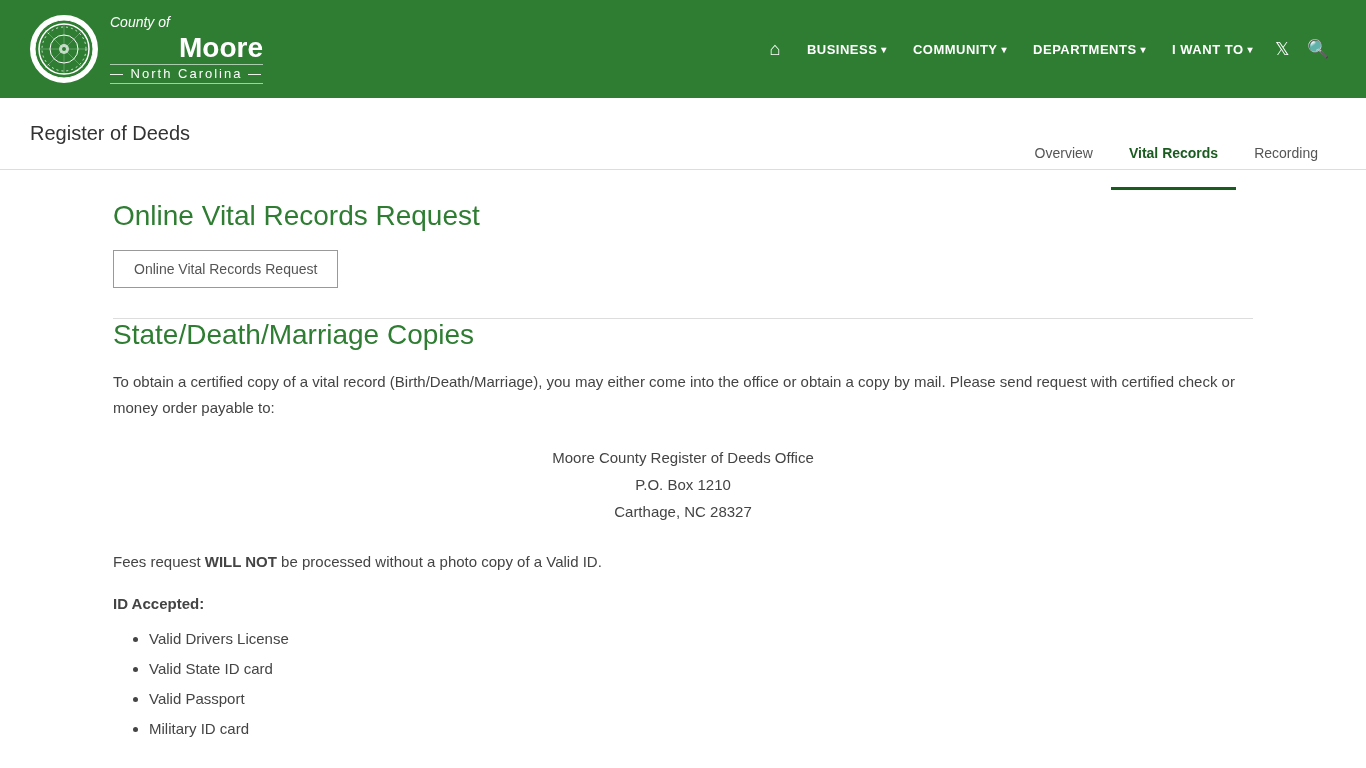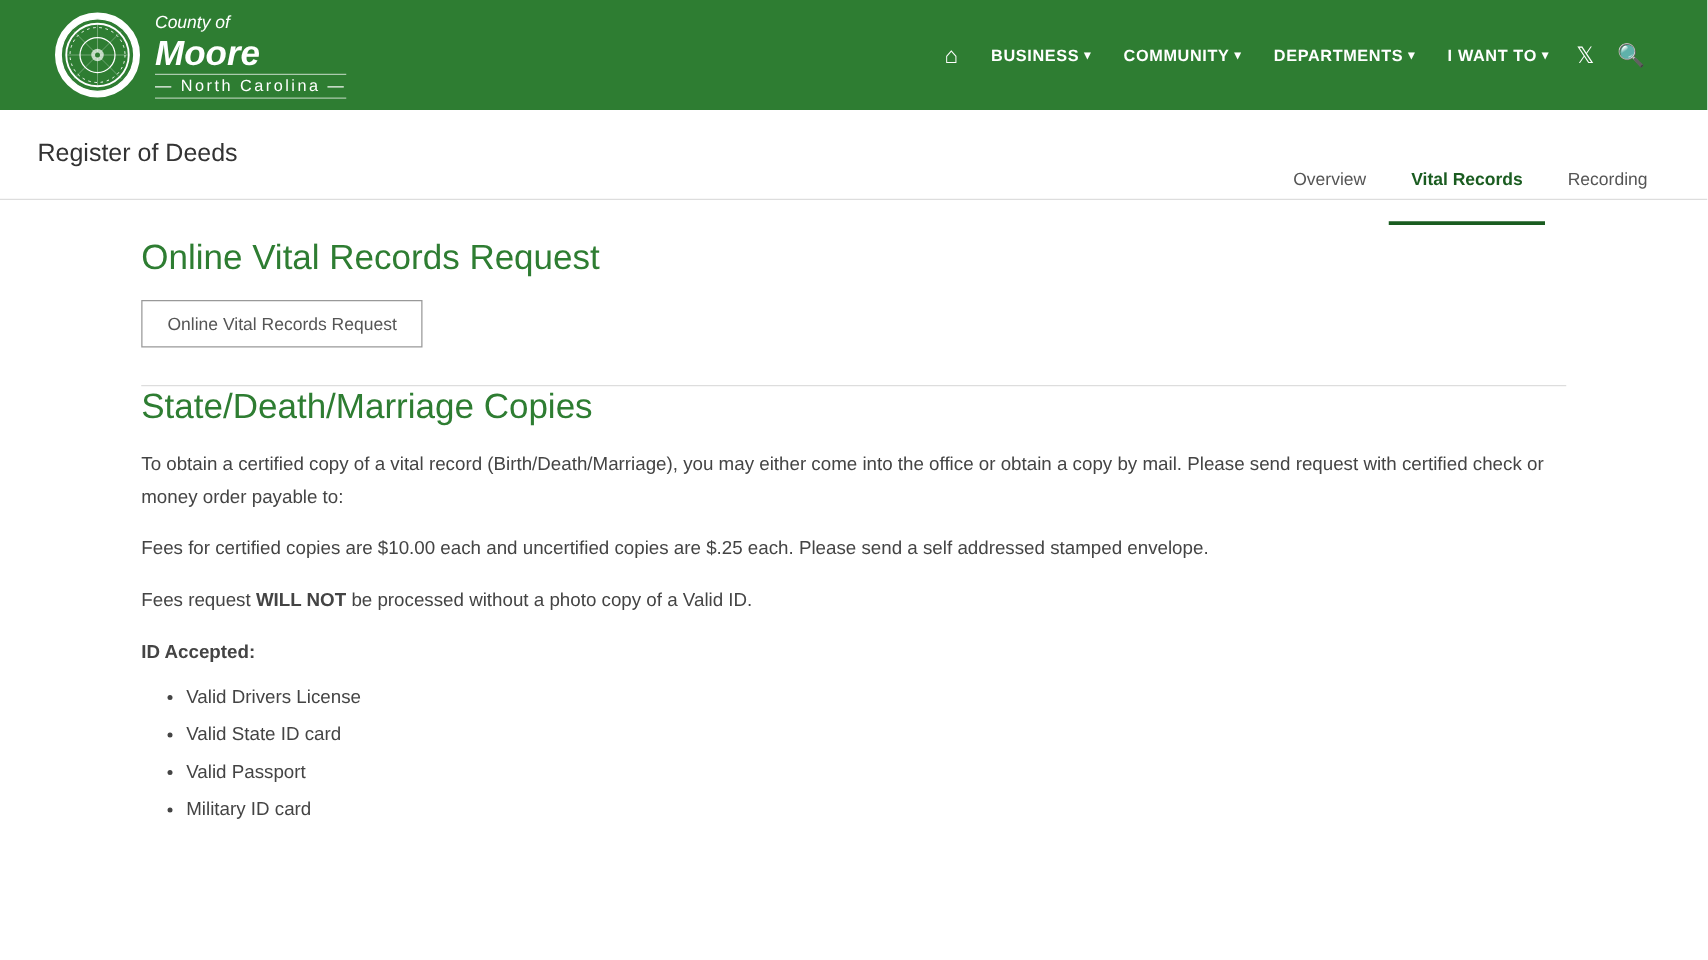--- a/index.html
+++ b/index.html
@@ -1,24 +1,24 @@
 <!DOCTYPE html>
 <html><head>
   <meta charset="utf-8">
   <style>
     * { margin: 0; padding: 0; box-sizing: border-box; }
     body { font-family: Arial, sans-serif; font-size: 15px; color: #333; background: #fff; }
 
     
     .header {
       background-color: #2e7d32;
-      height: 88px;
-      display: flex;
-      align-items: center;
-      padding: 0 44px;
+      height: 98px;
+      display: flex;
+      align-items: center;
+      padding: 0 30px;
       justify-content: space-between;
     }
     .logo-area {
       display: flex;
       align-items: center;
       gap: 12px;
       text-decoration: none;
     }
     .logo-circle {
       width: 68px;
@@ -39,21 +39,21 @@
       color: #fff;
       line-height: 1.2;
     }
     .logo-text .county-of {
       font-size: 14px;
       font-style: italic;
     }
     .logo-text .county-name {
       font-size: 28px;
       font-weight: bold;
-      font-style: italic;
+      text-align: right;
     }
     .logo-text .state-name {
       font-size: 13px;
       letter-spacing: 2px;
       border-top: 1px solid rgba(255,255,255,0.6);
       border-bottom: 1px solid rgba(255,255,255,0.6);
       padding: 1px 0;
       text-align: center;
     }
 
@@ -267,22 +267,26 @@
   <div class="section">
     <h2 class="section-title">Online Vital Records Request</h2>
     <a class="btn-outline" href="#">Online Vital Records Request</a>
   </div>
 
   <div class="section">
     <h2 class="section-title">State/Death/Marriage Copies</h2>
     <div class="section-body">
       <p>To obtain a certified copy of a vital record (Birth/Death/Marriage), you may either come into the office or obtain a copy by mail. Please send request with certified check or money order payable to:</p>
 
-
-      <p>Fees for certified copies are $10.00 each and uncertified copies are $.25 each. Please send a self addressed stamped envelope.</p>
+      <div class="address-block">
+        <div>Moore County Register of Deeds Office</div>
+        <div>P.O. Box 1210</div>
+        <div>Carthage, NC 28327</div>
+      </div>
+
 
       <p>
         <span>Fees request </span><span class="bold">WILL NOT</span><span> be processed without a photo copy of a Valid ID.</span>
       </p>
 
       <div class="id-section">
         <div class="id-label">ID Accepted:</div>
         <ul class="id-list">
           <li>Valid Drivers License</li>
           <li>Valid State ID card</li>

